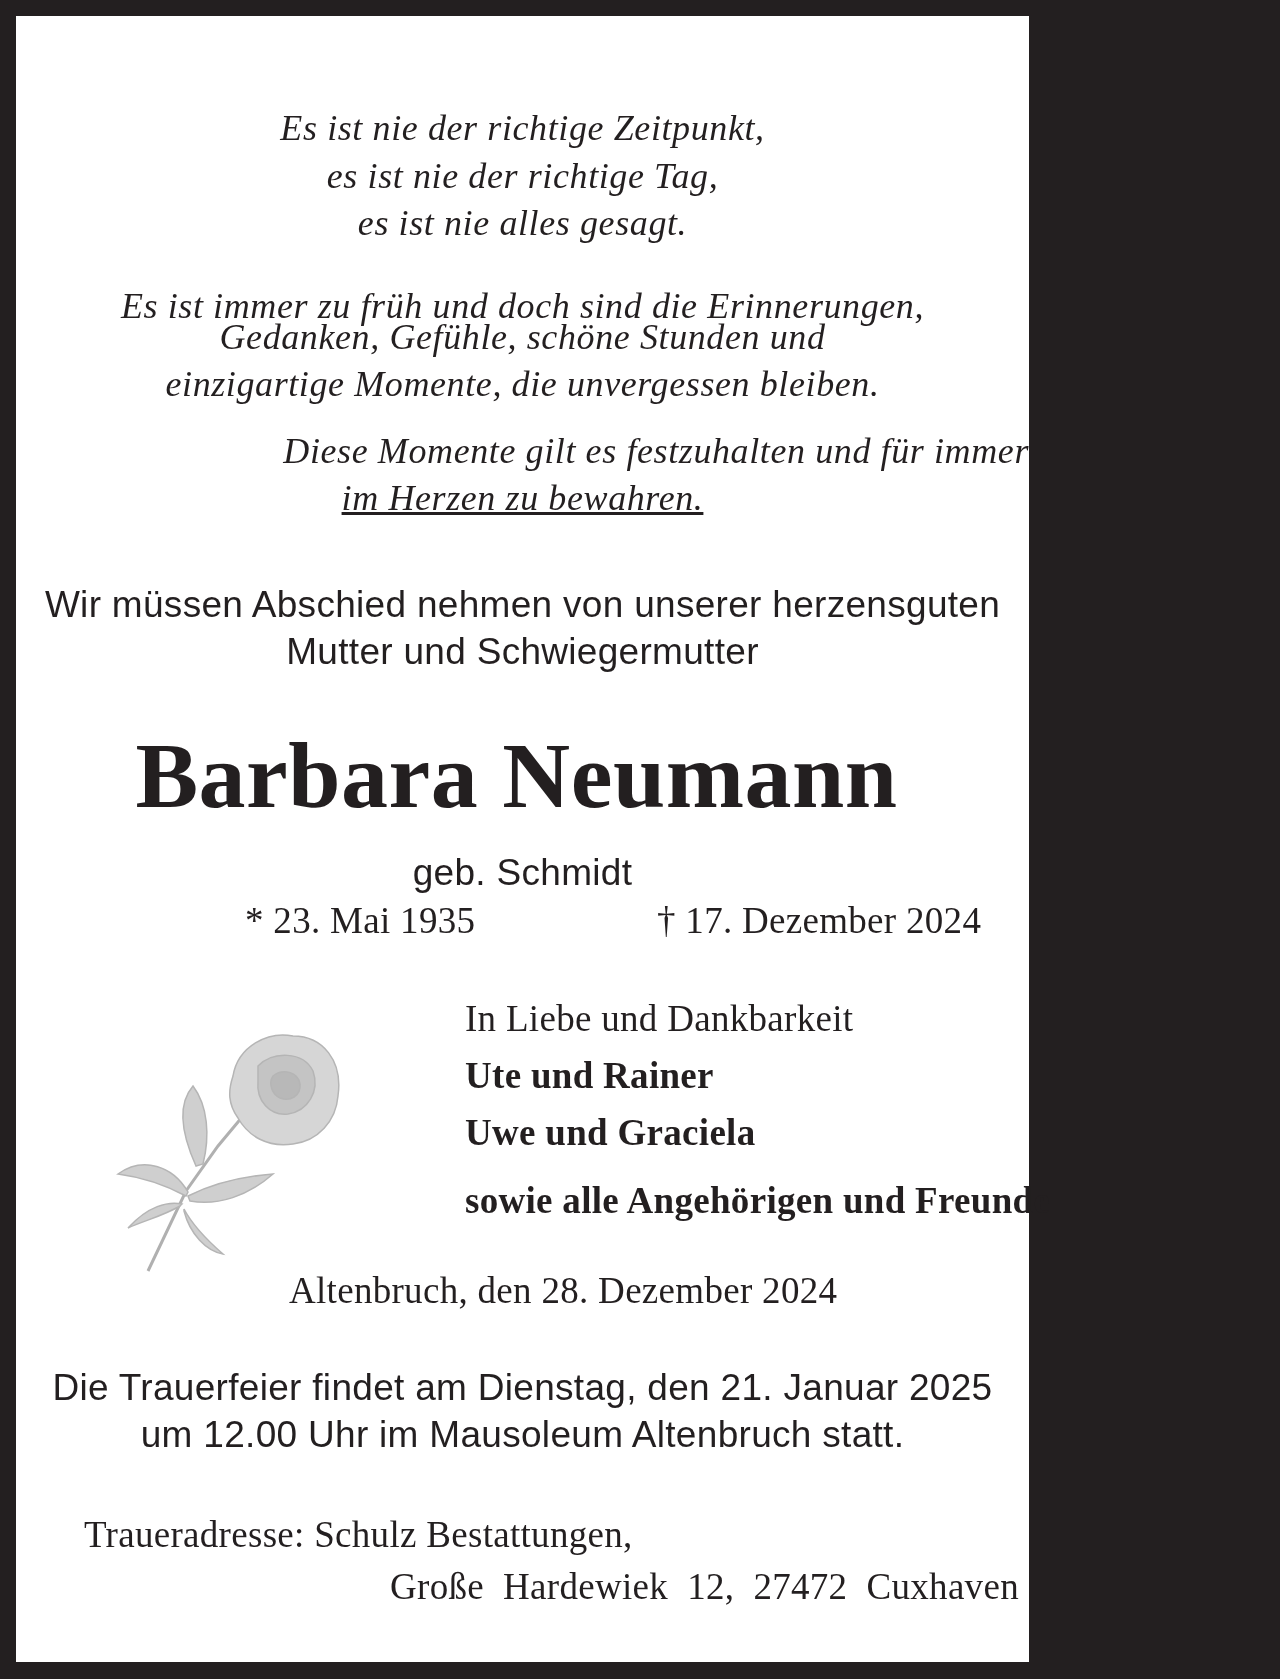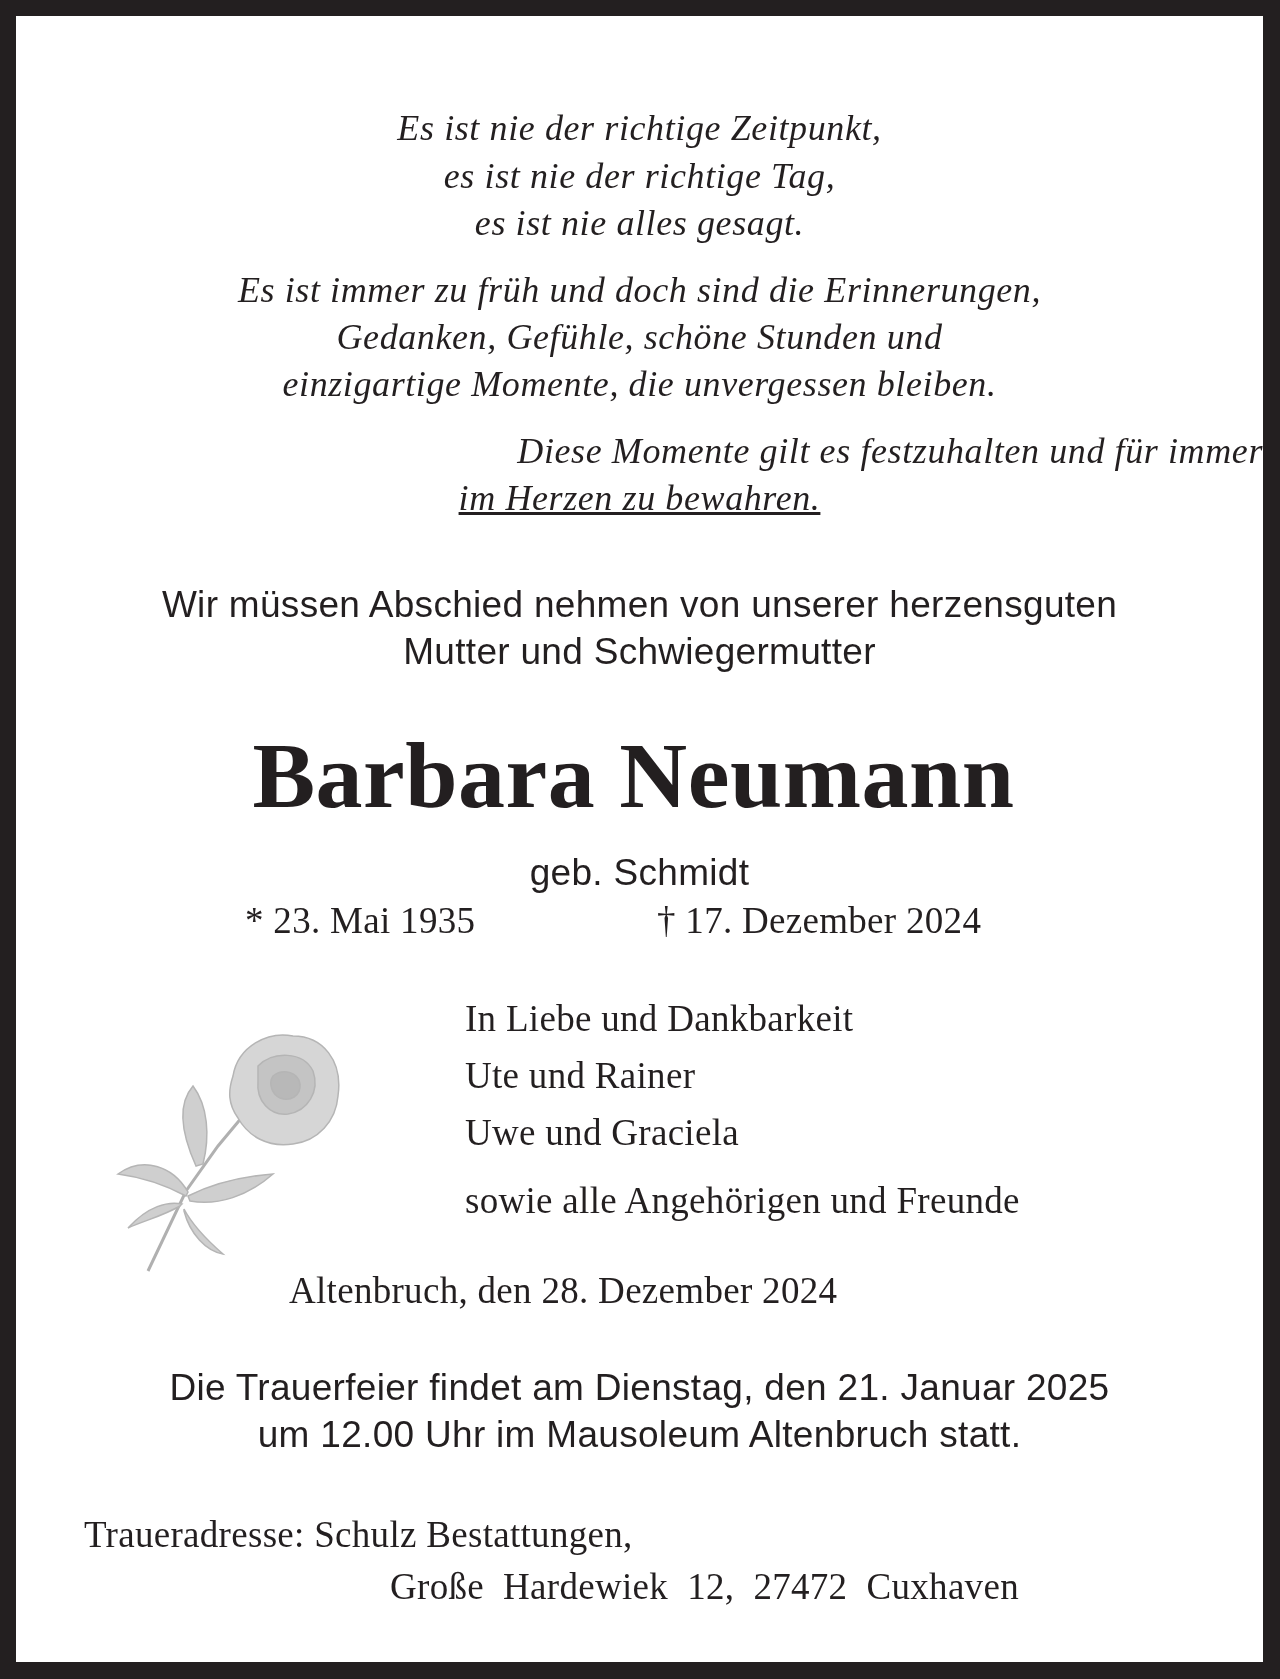--- a/index.html
+++ b/index.html
@@ -7,21 +7,21 @@
       width: 1280px; height: 1679px;
       background: #231f20;
       position: relative;
       overflow: hidden;
       font-family: "DejaVu Serif", "Liberation Serif", serif;
       color: #231f20;
     }
     .card {
       position: absolute;
       left: 16px; top: 16px;
-      width: 1247px; height: 1646px;
+      width: 1013px; height: 1646px;
       background: #ffffff;
     }
     .line {
       position: absolute;
       left: 0; width: 100%;
       text-align: center;
       white-space: nowrap;
       line-height: 1;
     }
     .poem {
@@ -42,37 +42,37 @@
       letter-spacing: 0.5px;
     }
     .left-line {
       position: absolute;
       white-space: nowrap;
       line-height: 1;
       font-family: "Liberation Serif", "DejaVu Serif", serif;
       font-size: 37px;
       letter-spacing: 0.3px;
     }
-    .bold { font-weight: normal; text-align: right; }
+    .bold { font-weight: bold; text-align: right; }
     .rose {
       position: absolute;
       left: 92px; top: 990px;
       width: 270px; height: 270px;
     }
   </style>
 </head>
 <body>
 
 <div class="card">
 
   <div class="line poem" style="top:94px;">Es ist nie der richtige Zeitpunkt,</div>
   <div class="line poem" style="top:142px;">es ist nie der richtige Tag,</div>
   <div class="line poem" style="top:189px;">es ist nie alles gesagt.</div>
 
-  <div class="line poem" style="top:256px;font-style:italic;">Es ist immer zu früh und doch sind die Erinnerungen,</div>
+  <div class="line poem" style="top:272px;font-style:italic;">Es ist immer zu früh und doch sind die Erinnerungen,</div>
   <div class="line poem" style="top:303px;text-align:center;">Gedanken, Gefühle, schöne Stunden und</div>
   <div class="line poem" style="top:350px;">einzigartige Momente, die unvergessen bleiben.</div>
 
   <div class="line poem" style="top:417px;text-align:right;">Diese Momente gilt es festzuhalten und für immer</div>
   <div class="line poem" style="top:464px;text-decoration:underline;">im Herzen zu bewahren.</div>
 
   <div class="line body-text" style="top:570px;">Wir müssen Abschied nehmen von unserer herzensguten</div>
   <div class="line body-text" style="top:617px;">Mutter und Schwiegermutter</div>
 
   <div class="line name" style="top:712px; left:-6px;">Barbara Neumann</div>

